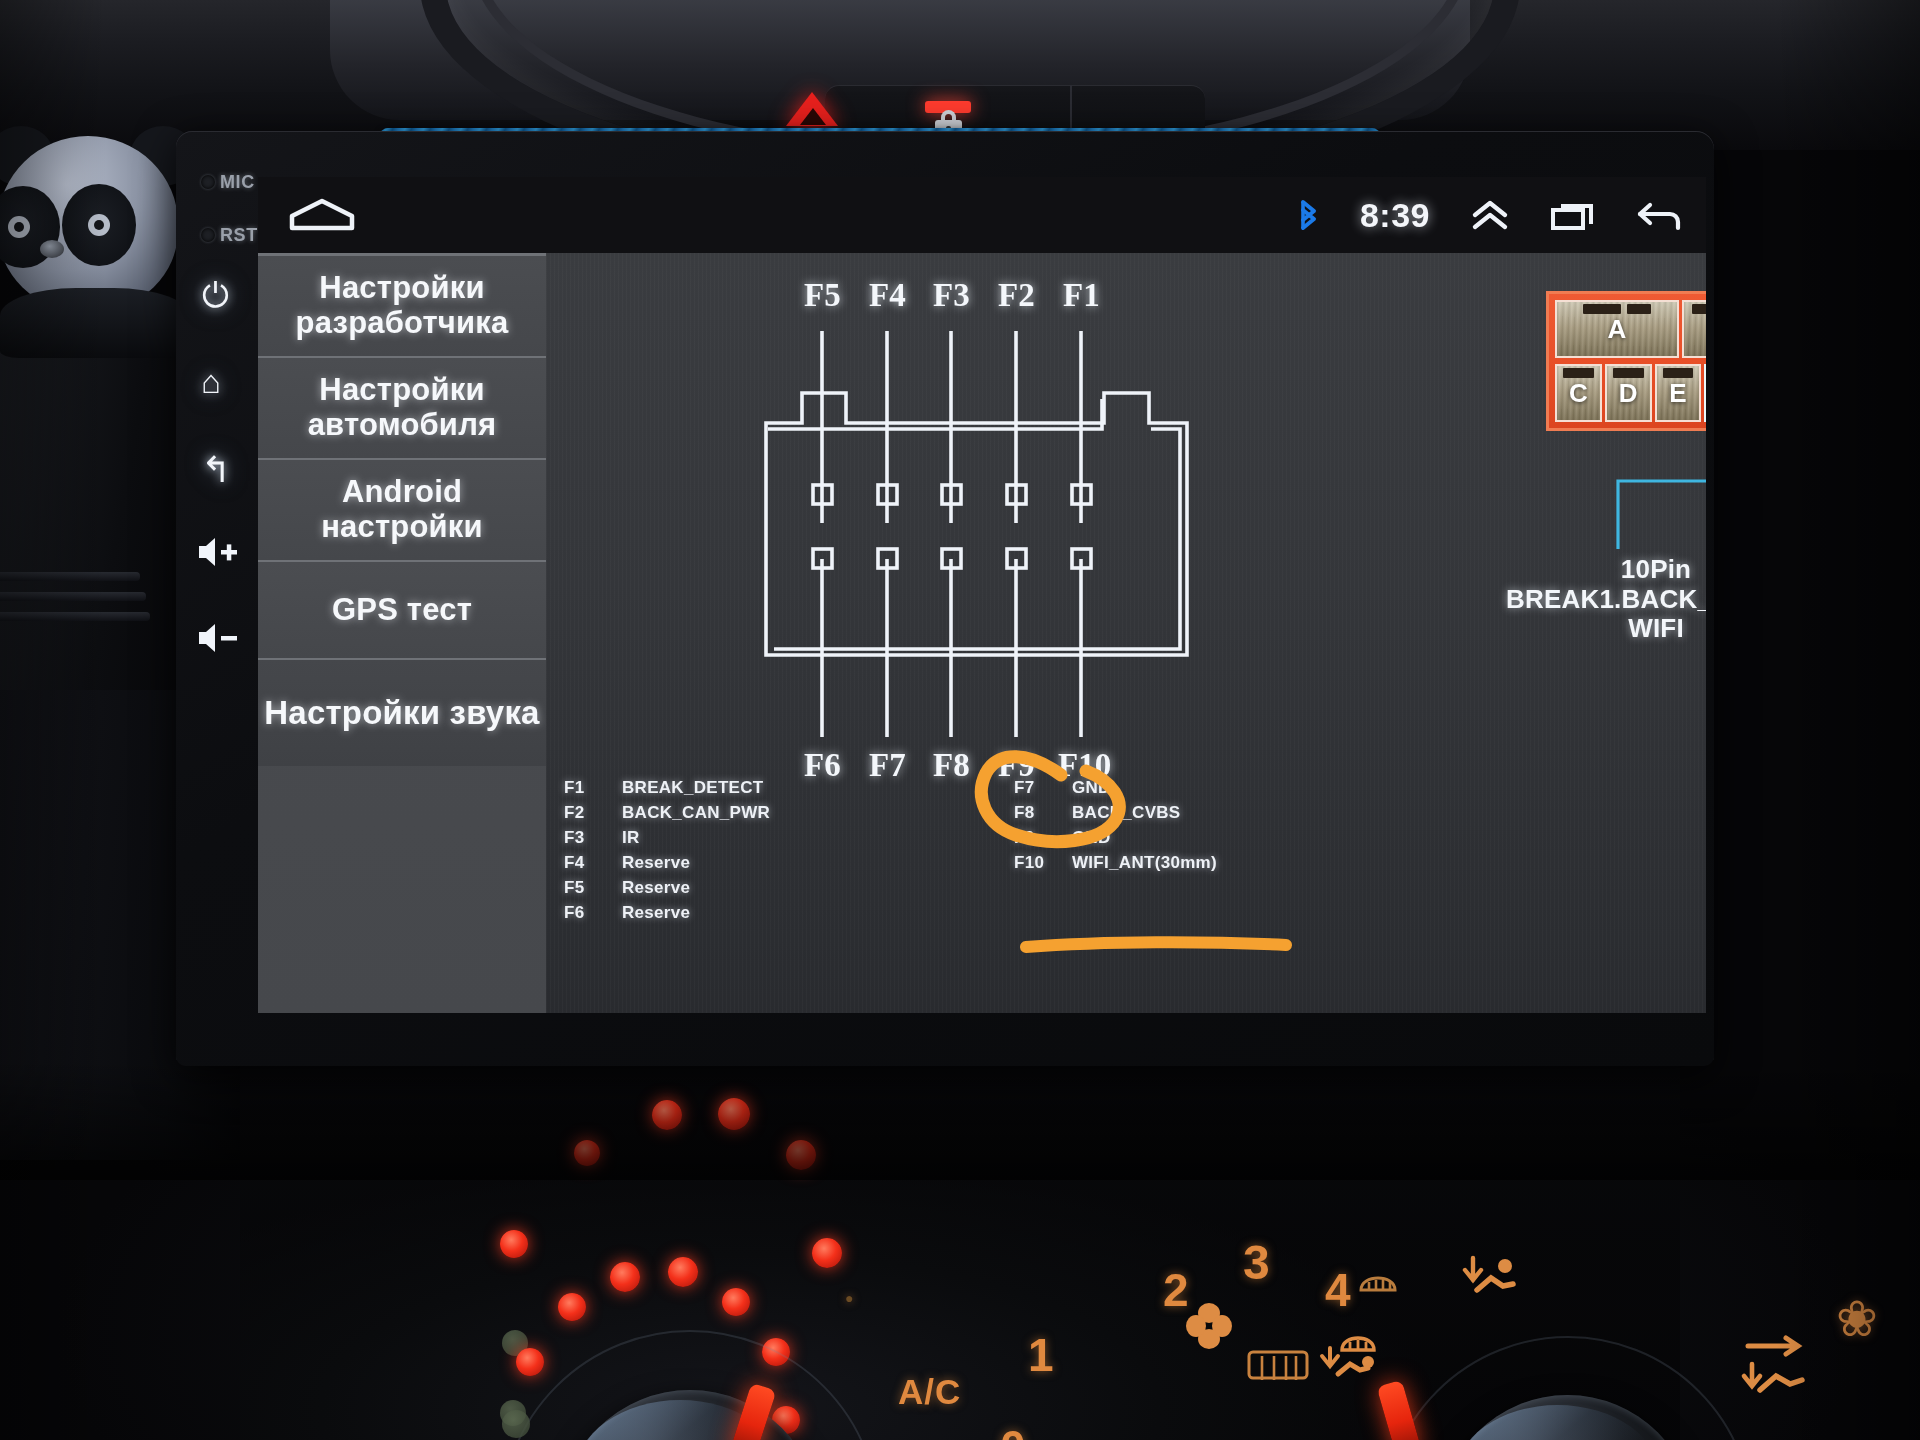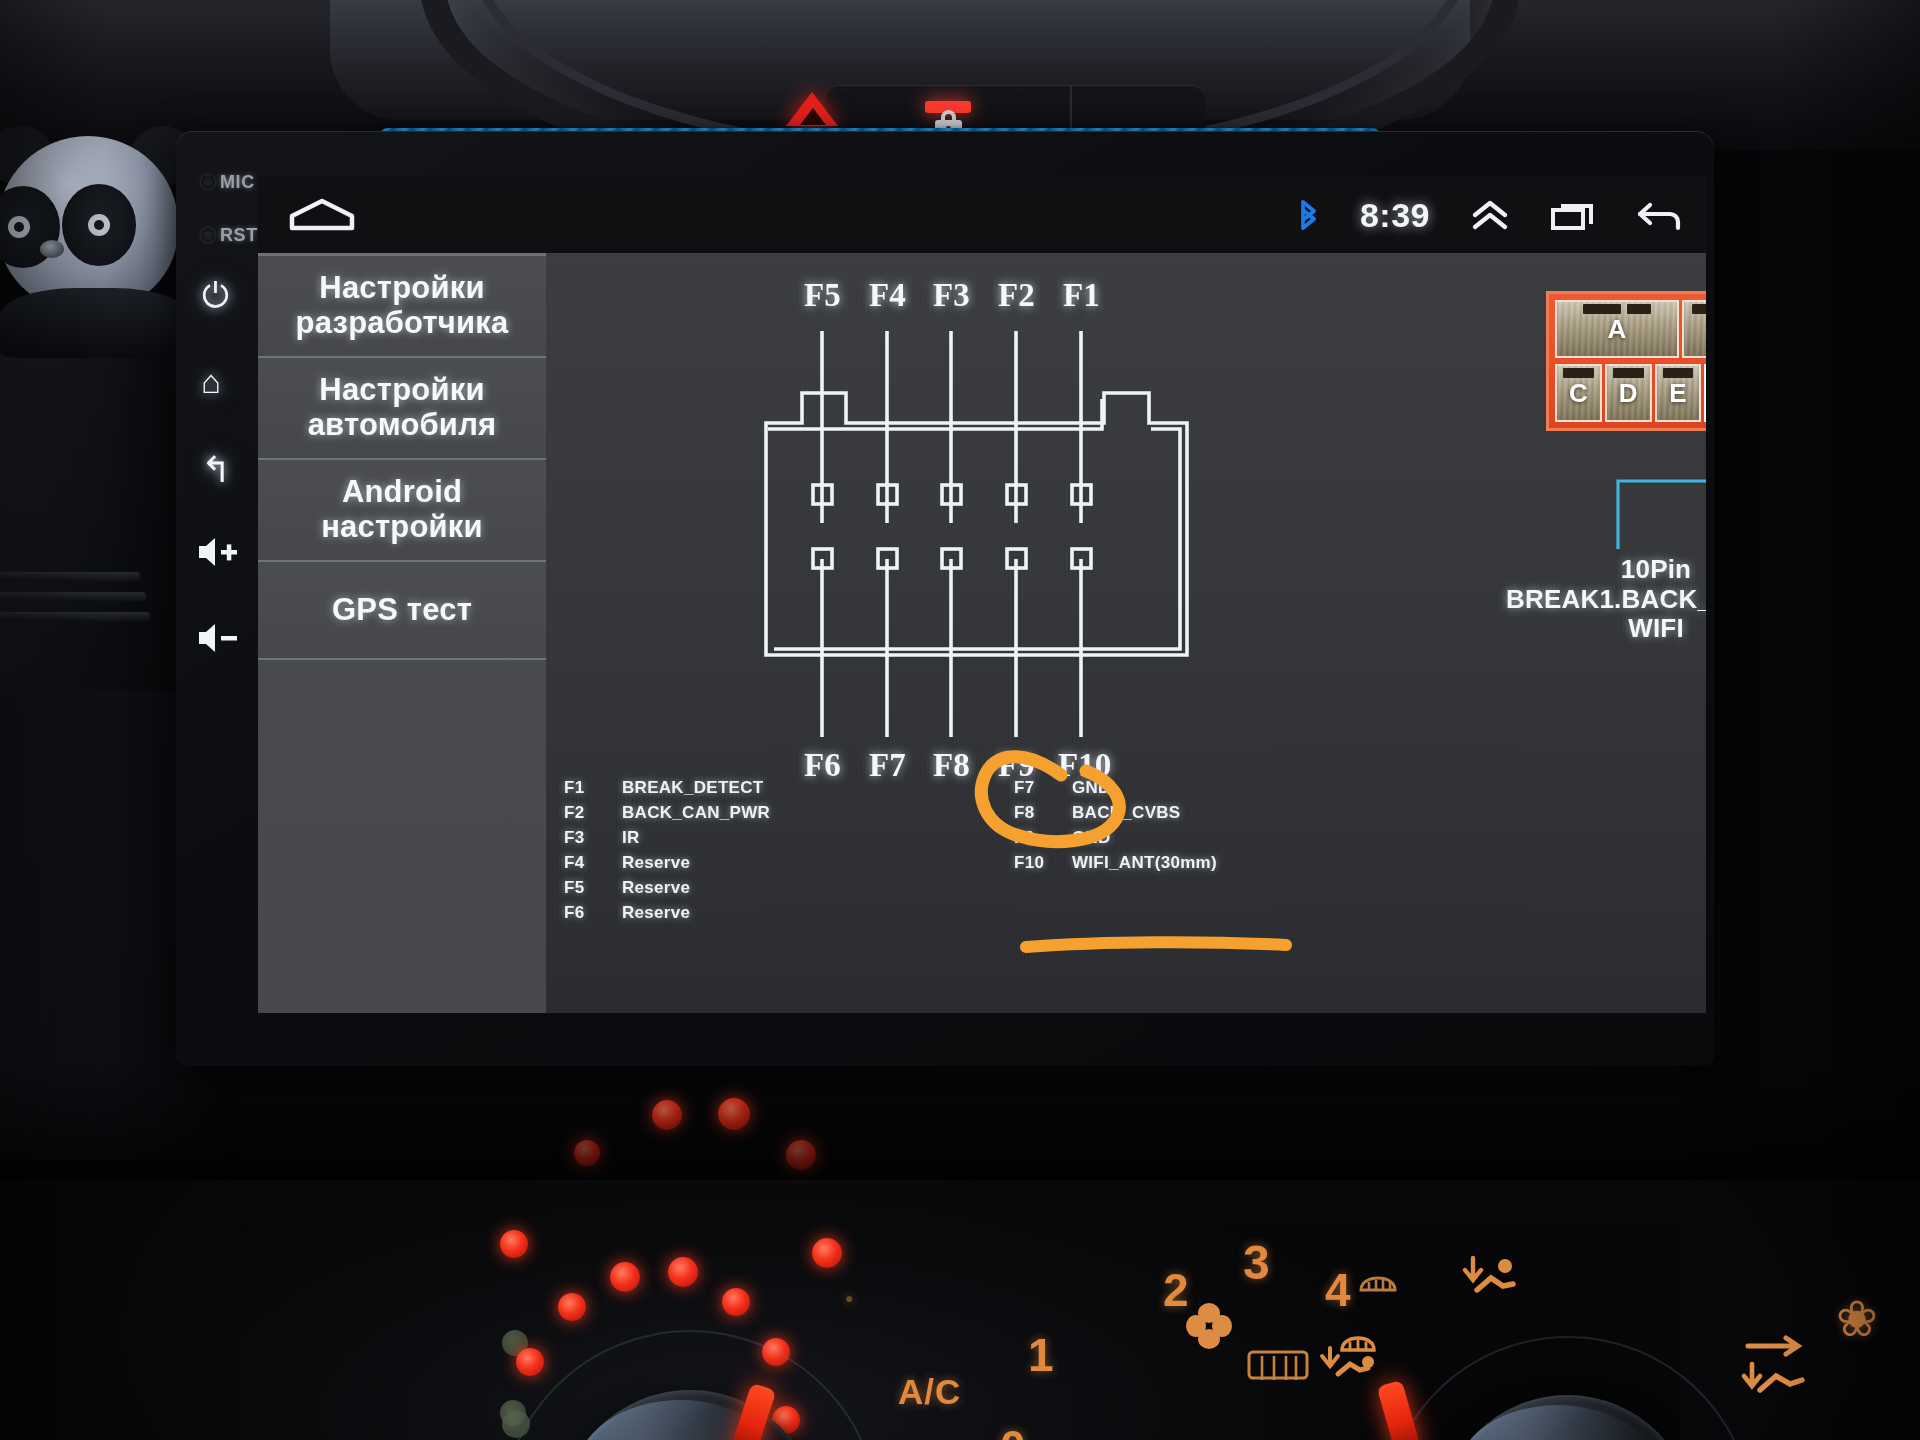--- a/index.html
+++ b/index.html
@@ -419,20 +419,23 @@
           </div>
           <div class="menu-item h2">
             <span>Настройки<br>автомобиля</span>
           </div>
           <div class="menu-item h2">
             <span>Android<br>настройки</span>
           </div>
           <div class="menu-item h1">
             <span>GPS тест</span>
           </div>
+          <div class="menu-item last">
+            <span>Настройки звука</span>
+          </div>
         </div>
 
         <div id="main">
 
           <div class="flabel" style="left:258px; top:24px;">F5</div>
           <div class="flabel" style="left:323px; top:24px;">F4</div>
           <div class="flabel" style="left:387px; top:24px;">F3</div>
           <div class="flabel" style="left:452px; top:24px;">F2</div>
           <div class="flabel" style="left:517px; top:24px;">F1</div>
 

